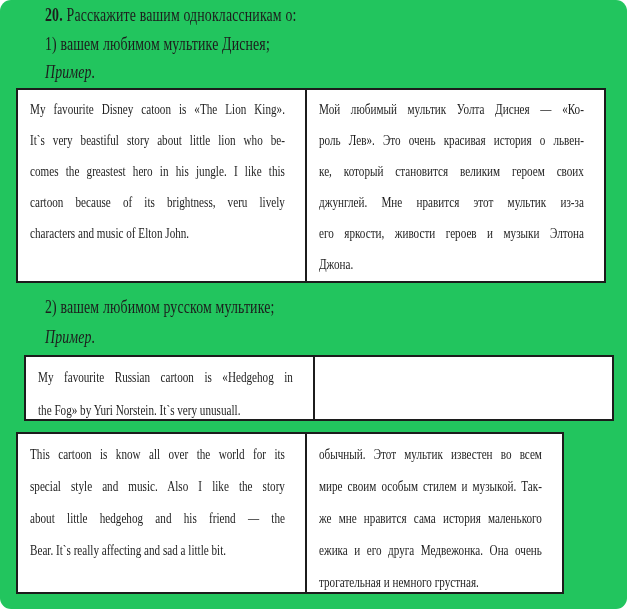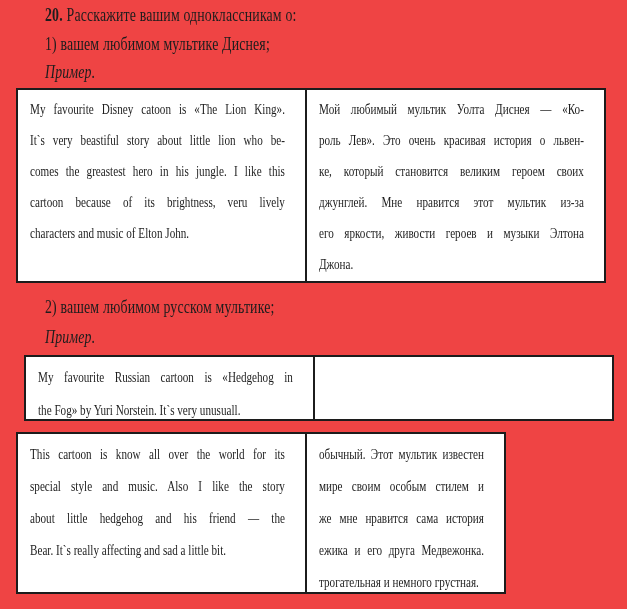--- a/index.html
+++ b/index.html
@@ -4,24 +4,25 @@
 <style>
   html, body {
     margin: 0;
     padding: 0;
     background: #ffffff;
   }
   #page {
     position: relative;
     width: 627px;
     height: 609px;
-    background: #ef4444;
+    background: #22c55e;
     font-family: "Liberation Serif", "DejaVu Serif", serif;
     color: #1d1d1d;
     overflow: hidden;
+    border-radius: 11px;
   }
   .abs { position: absolute; }
 
   
   .hline {
     font-size: 18px;
     width: 130%;
     transform: scaleX(0.769);
     transform-origin: 0 0;
     white-space: nowrap;
@@ -104,21 +105,21 @@
 
   <div class="abs ttable" style="left:16px; top:355px; width:590px; height:66px;margin-left:8px;">
     <div class="cell eng">
       <div class="lines lh33">
           <div class="line j">My favourite Russian cartoon is «Hedgehog in</div>
           <div class="line">the Fog» by Yuri Norstein. It`s very unusuall.</div>
         </div>
     </div>
   </div>
 
-  <div class="abs ttable" style="left:16px; top:432px; width:490px; height:162px;">
+  <div class="abs ttable" style="left:16px; top:432px; width:548px; height:162px;">
     <div class="cell eng">
       <div class="lines lh32">
           <div class="line j">This cartoon is know all over the world for its</div>
           <div class="line j">special style and music. Also I like the story</div>
           <div class="line j">about little hedgehog and his friend — the</div>
           <div class="line">Bear. It`s really affecting and sad a little bit.</div>
         </div>
     </div>
     <div class="cell rus">
       <div class="lines lh32">

